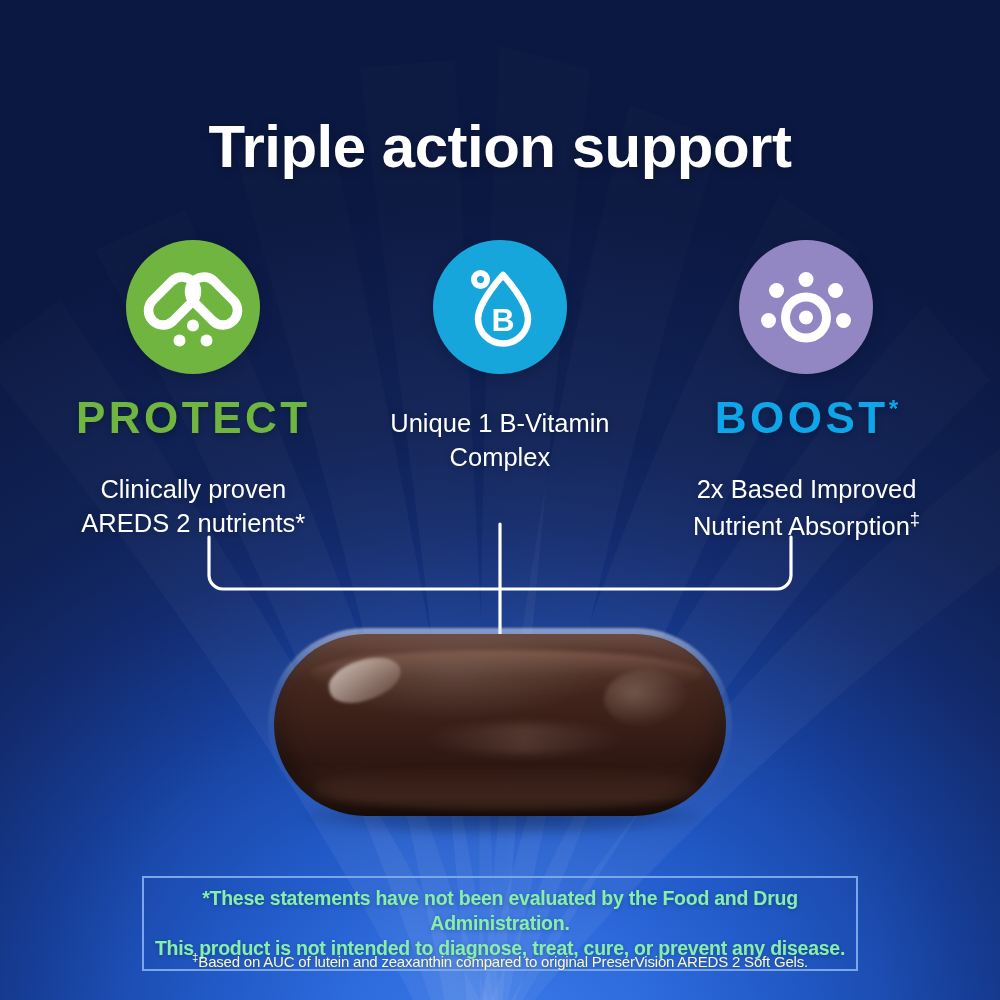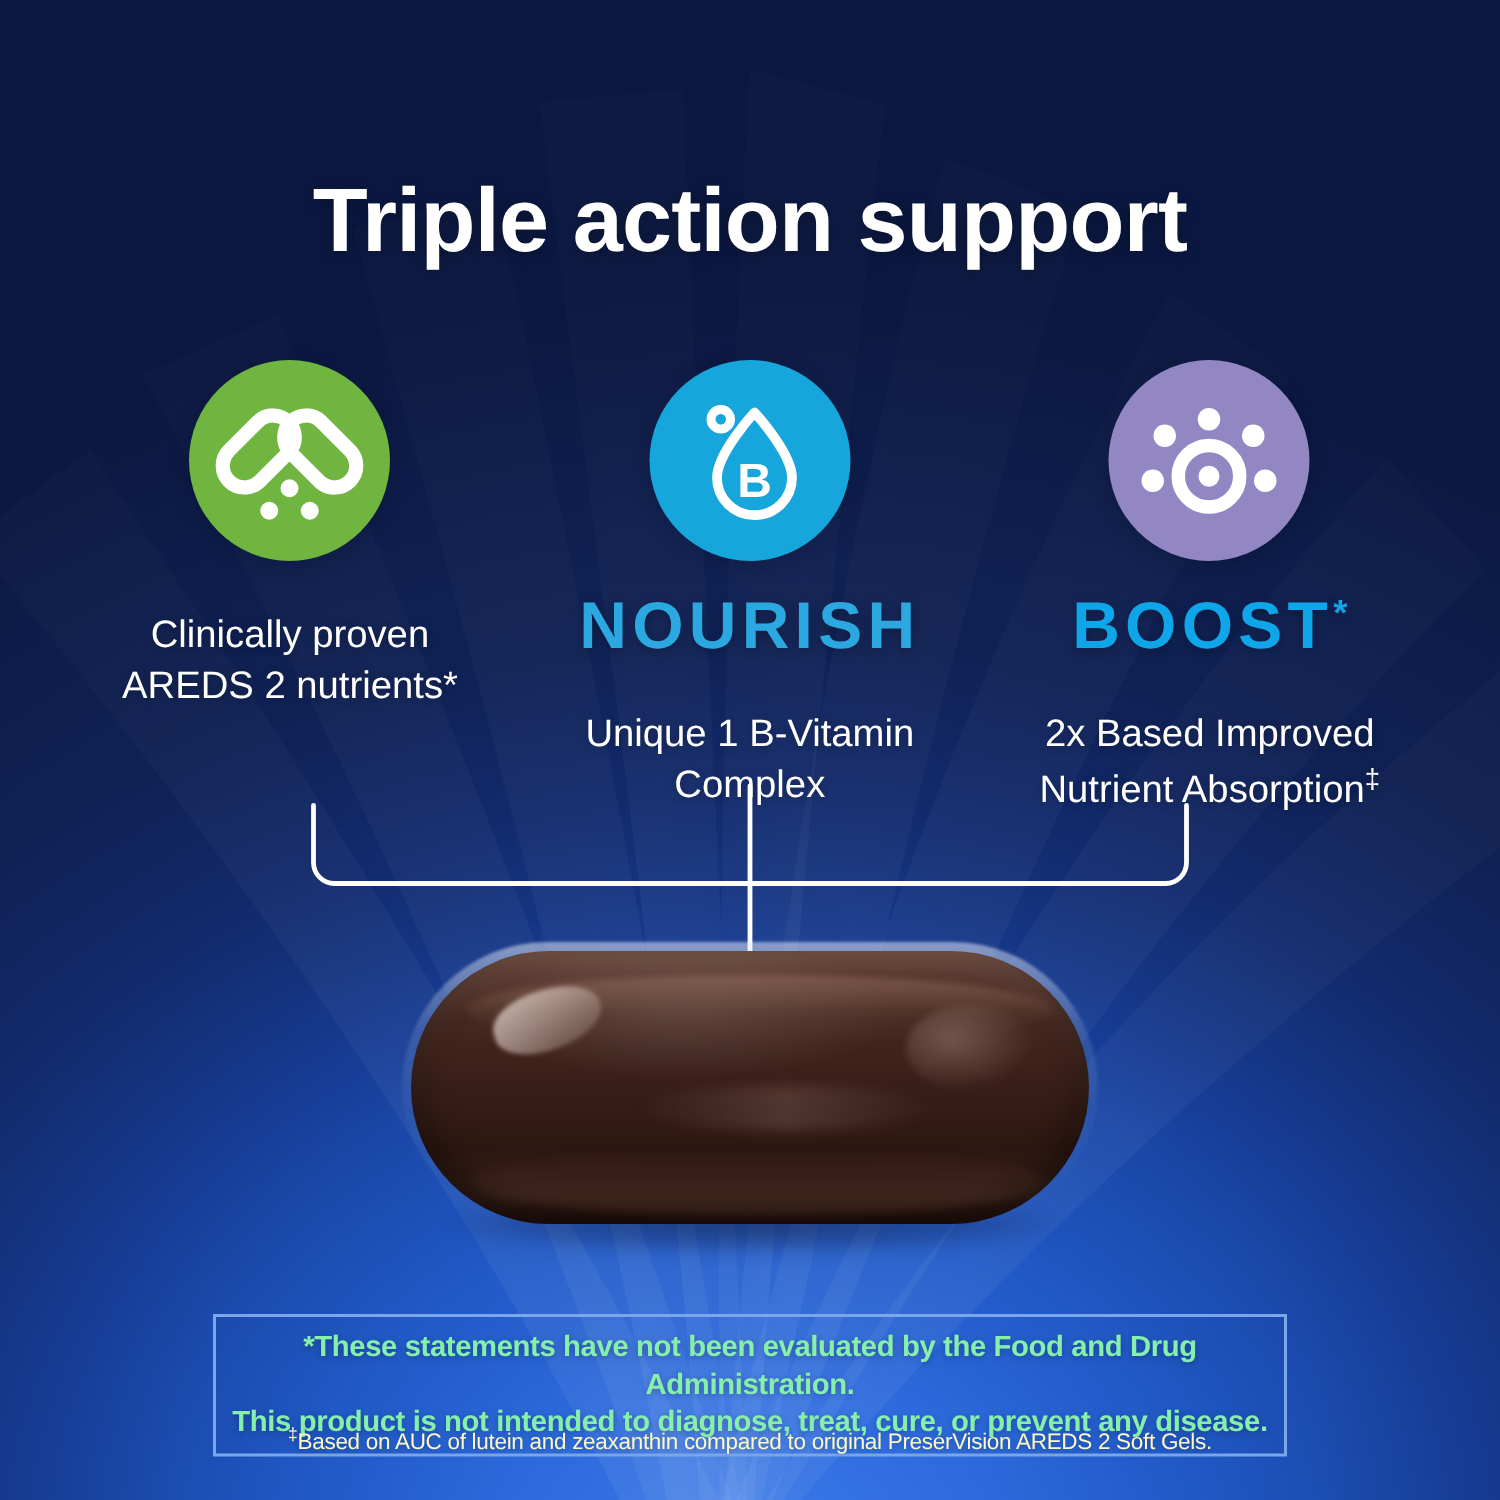--- a/index.html
+++ b/index.html
@@ -154,34 +154,34 @@
         <svg width="104" height="104" viewBox="0 0 104 104">
           <g fill="none" stroke="#ffffff" stroke-width="9.5" stroke-linecap="round" stroke-linejoin="round">
             <path d="M52 46 L32 66 a14.5 14.5 0 0 1 -20.5 -20.5 L31 26 a14.5 14.5 0 0 1 20.5 20.5 Z"></path>
             <path d="M52 46 L72 66 a14.5 14.5 0 0 0 20.5 -20.5 L73 26 a14.5 14.5 0 0 0 -20.5 20.5 Z"></path>
           </g>
           <circle cx="52" cy="70.5" r="6" fill="#ffffff"></circle>
           <circle cx="38.5" cy="85.5" r="6" fill="#ffffff"></circle>
           <circle cx="65.5" cy="85.5" r="6" fill="#ffffff"></circle>
         </svg>
       </div>
+      <div class="kicker" style="color:#6fb53f">
+        <span>PROTECT</span>
+      </div>
       <div class="desc">Clinically proven
 AREDS 2 nutrients*</div>
     </div>
 
     <div class="col">
       <div class="badge" style="background:#17a6dc">
         <svg width="104" height="104" viewBox="0 0 104 104">
           <circle cx="32.5" cy="24.5" r="6.5" fill="none" stroke="#ffffff" stroke-width="6"></circle>
           <path d="M55 20 C 55 20 80 47 80 63.5 A 25 25 0 0 1 30 63.5 C 30 47 55 20 55 20 Z" fill="none" stroke="#ffffff" stroke-width="6.5" stroke-linejoin="round"></path>
           <text x="55" y="76" text-anchor="middle" font-family="Liberation Sans, sans-serif" font-size="32" font-weight="700" fill="#ffffff">B</text>
         </svg>
-      </div>
-      <div class="kicker" style="color:#2ba8e0">
-        <span>NOURISH</span>
       </div>
       <div class="desc">Unique 1 B-Vitamin
 Complex</div>
     </div>
 
     <div class="col">
       <div class="badge" style="background:#9287c2">
         <svg width="104" height="104" viewBox="0 0 104 104">
           <circle cx="52" cy="62.5" r="20.5" fill="none" stroke="#ffffff" stroke-width="9"></circle>
           <circle cx="52" cy="62.5" r="7" fill="#ffffff"></circle>

